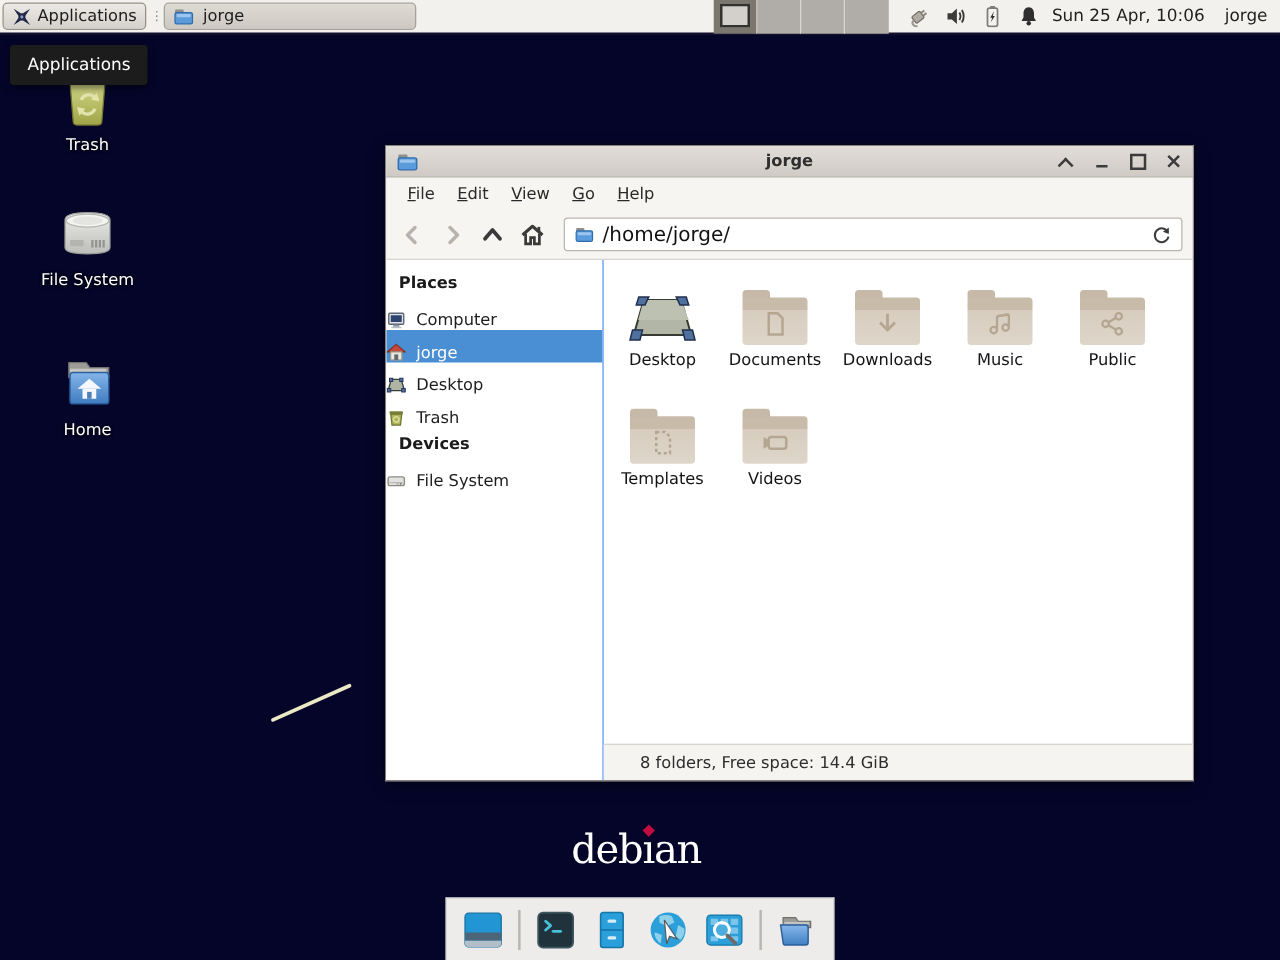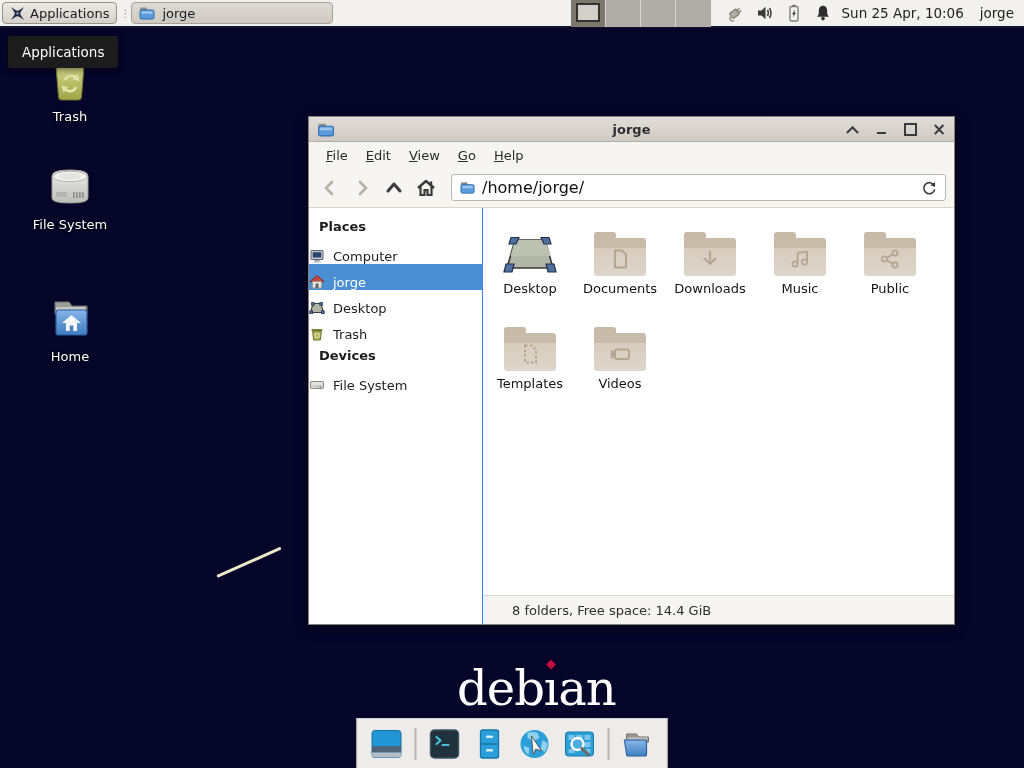--- a/index.html
+++ b/index.html
@@ -52,21 +52,21 @@
 
   
   .desk-icon { position:absolute; width:92px; text-align:center; z-index:10; }
   .desk-icon .ic { height:50px; display:flex; align-items:flex-end; justify-content:center; }
   .desk-icon .lbl {
     margin-top:7px; color:#fff; font-size:13px;
     text-shadow:0 1px 3px rgba(0,0,0,.95), 0 0 2px rgba(0,0,0,.8);
   }
   #trash-icon { left:24px; top:52px; }
   #fs-icon   { left:24px; top:160px; }
-  #home-icon { left:24px; top:292px; }
+  #home-icon { left:24px; top:280px; }
 
   
   .artifact {
     position:absolute; left:217px; top:575px; width:70px; height:3px;
     background:#ece9c6; border-radius:2px;
     transform:rotate(-24deg); transform-origin:left center; z-index:5;
   }
 
   
   .window {
@@ -141,21 +141,21 @@
 
   .statusbar {
     height:29px; flex:0 0 29px; background:#f5f4f1; border-top:1px solid #d8d4ce;
     display:flex; align-items:center; padding:0 29px; color:#2e2e2e;
   }
 
   
   .debian {
     position:absolute; left:457px; top:660px; z-index:6;
     font-family:"DejaVu Serif","Liberation Serif",serif;
-    font-size:48px; color:#fff; letter-spacing:-1px; display:flex;
+    font-size:32px; color:#fff; letter-spacing:-1px; display:flex;
   }
   .logo-i { position:relative; }
   .logo-i .diamond {
     position:absolute; left:50%; top:1px; width:7px; height:7px;
     background:#c10e3e; transform:translateX(-50%) rotate(45deg);
   }
 
   
   .dock {
     position:absolute; left:50%; bottom:0; transform:translateX(-50%);

